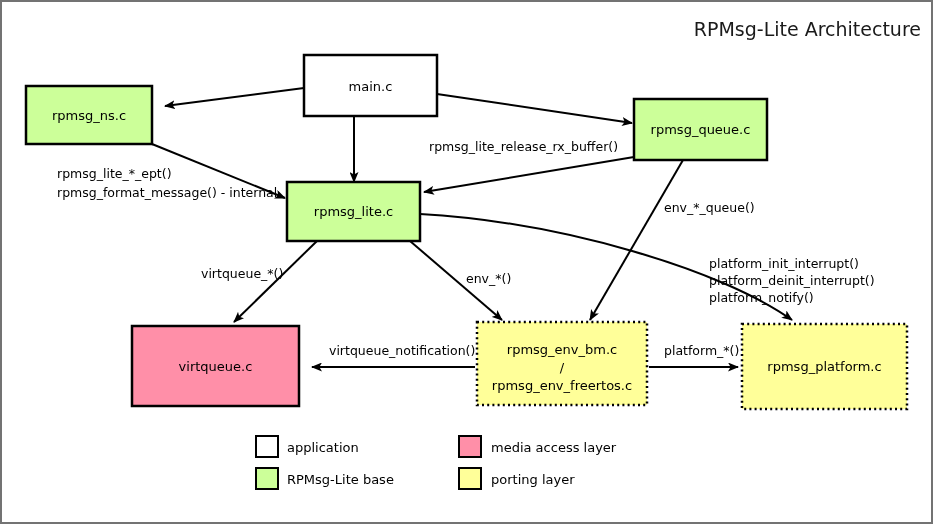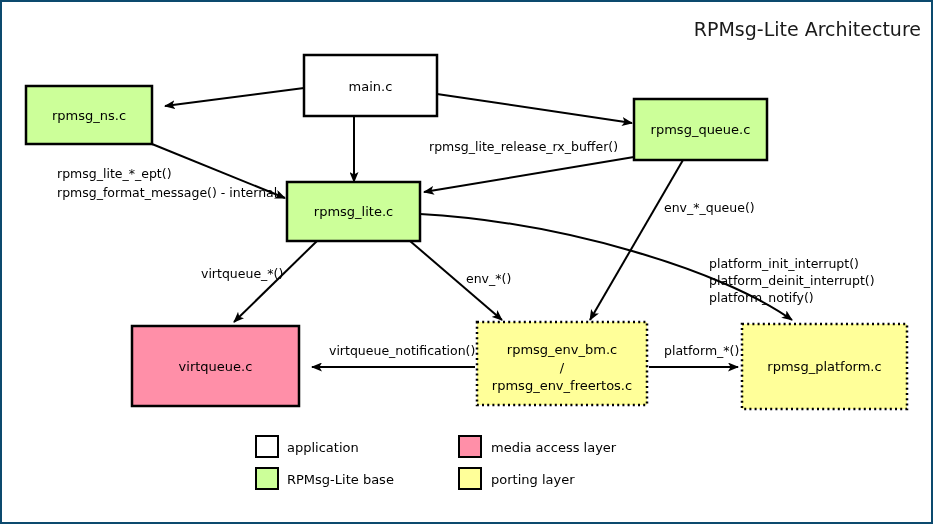--- a/index.html
+++ b/index.html
@@ -5,21 +5,21 @@
   html, body {
     margin: 0;
     padding: 0;
     background: #ffffff;
   }
   #canvas {
     position: relative;
     width: 933px;
     height: 524px;
     background: #ffffff;
-    border: 2px solid #0c4a6e;
+    border: 2px solid #737373;
     box-sizing: border-box;
     overflow: hidden;
     font-family: "DejaVu Sans", sans-serif;
   }
   #diagram-svg {
     position: absolute;
     left: 0;
     top: 0;
     width: 933px;
     height: 524px;

